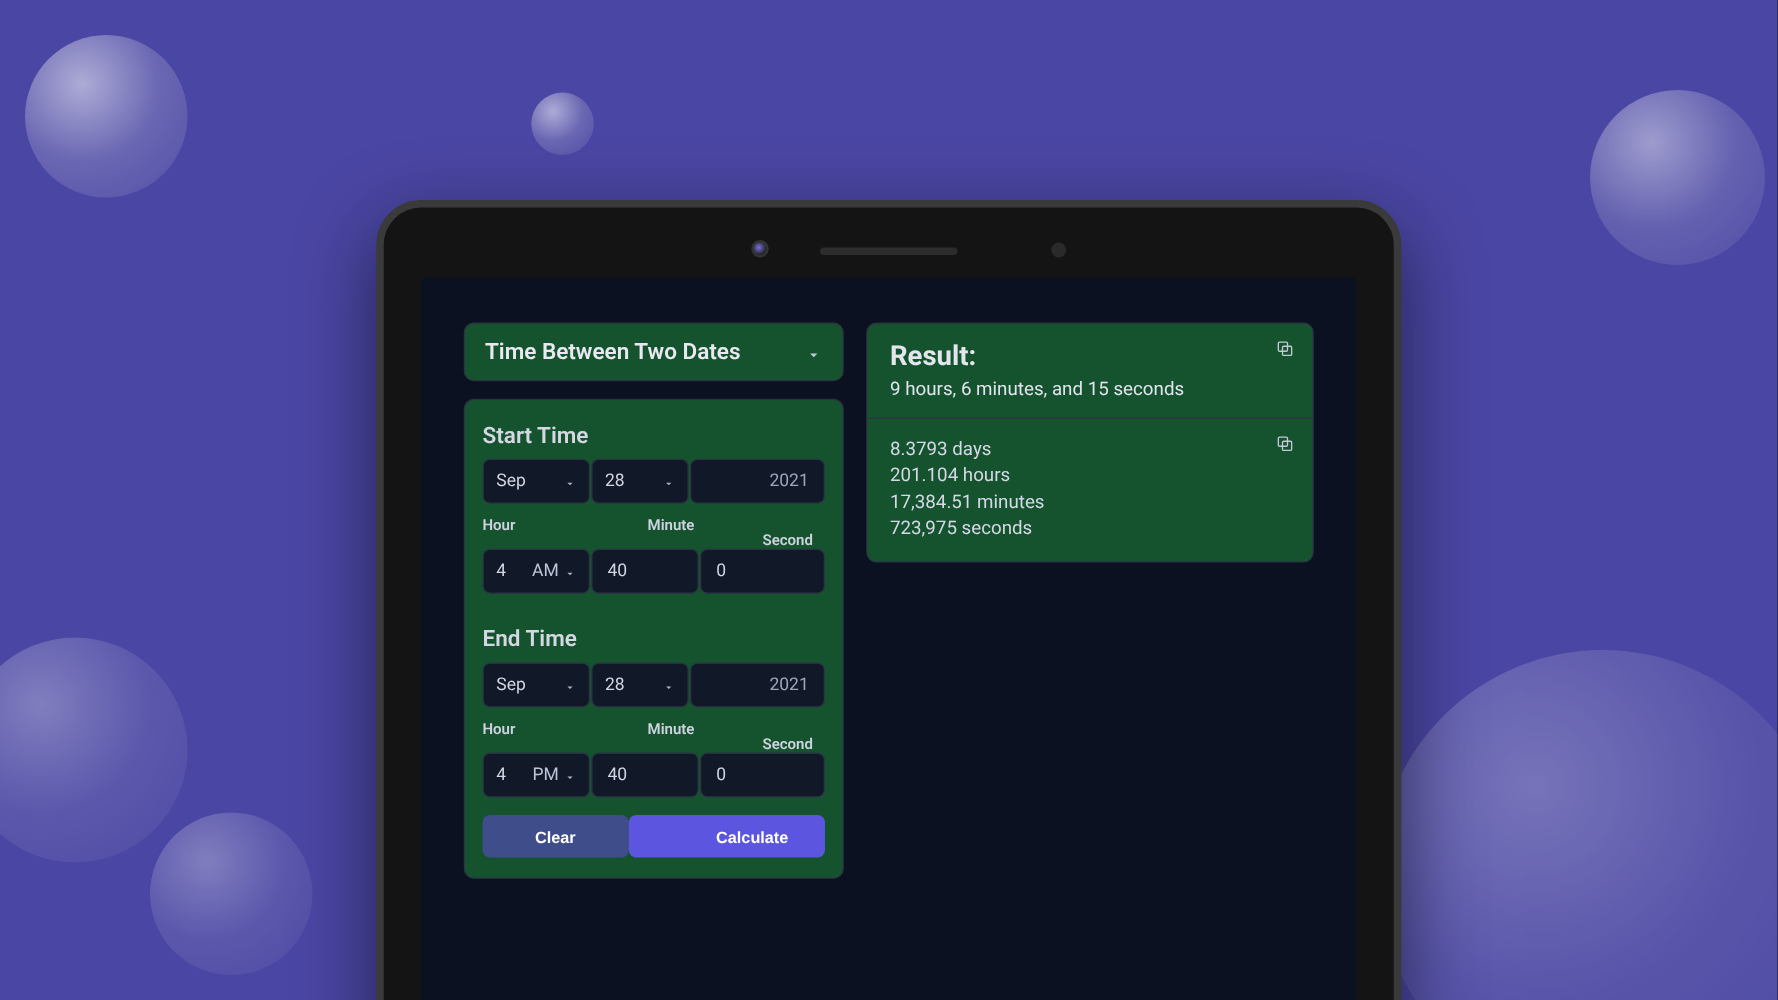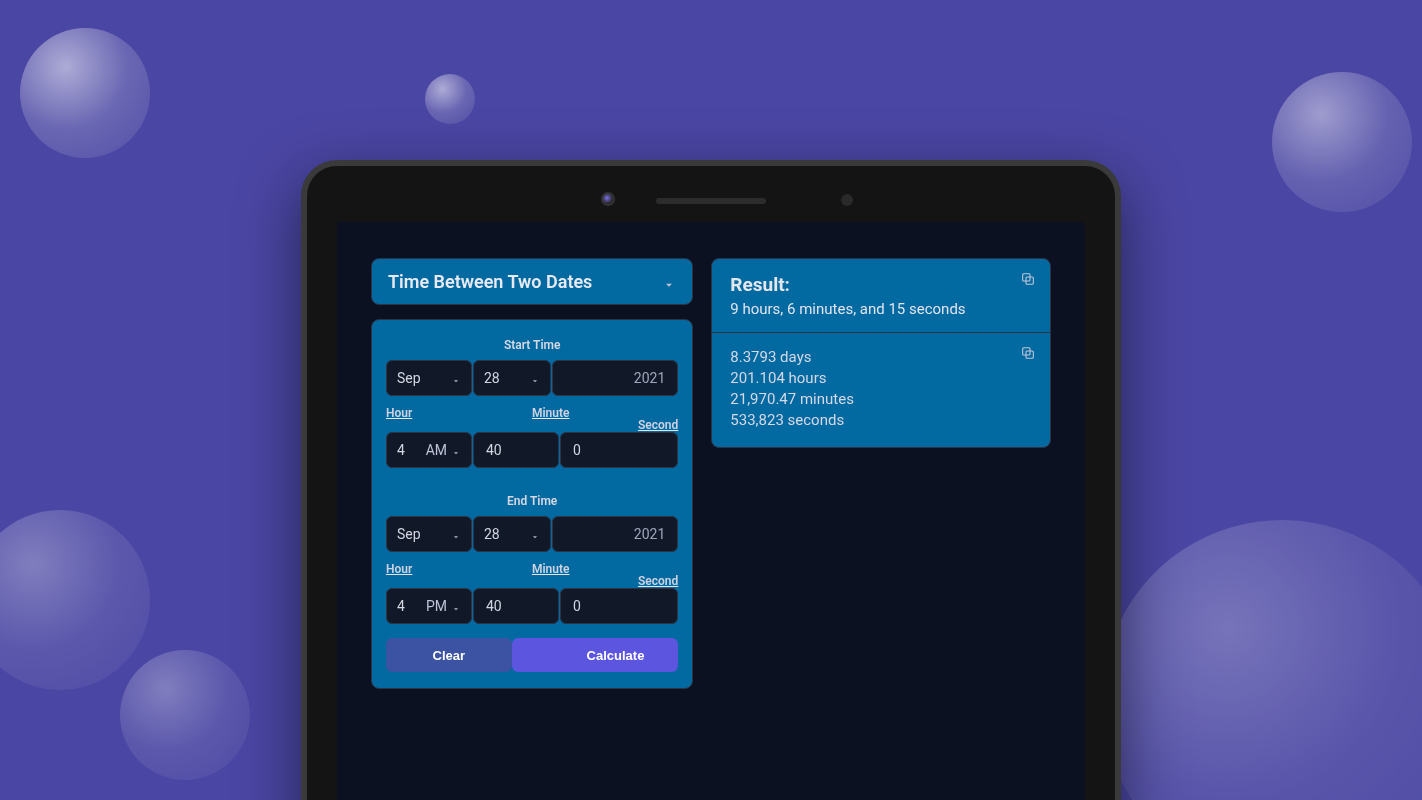--- a/index.html
+++ b/index.html
@@ -57,49 +57,49 @@
     padding: 36px 34px;
     display: flex; gap: 18px;
     color: #e4e6ee;
   }
   .left-col { flex: 0 0 304px; display:flex; flex-direction:column; gap:14px;}
   .right-col { flex: 1; }
 
   .panel {
     border: 1px solid #2c3345;
     border-radius: 8px;
-    background: #0369a1;
+    background: #14532d;
   }
 
   .dropdown {
     display:flex; align-items:center; justify-content:space-between;
     padding: 12px 16px;
     font-size: 18px; font-weight:600; color:#e9eaf1;
     cursor:pointer;
   }
   .chev { width:14px; height:14px; }
   .chev svg { width:100%; height:100%; fill:#c3c7d4; }
 
   .form-panel { padding: 18px 14px 16px 14px; }
-  .section-label { font-size: 12px; font-weight:600; color:#d5d8e3; margin-bottom:8px;text-align:center; }
+  .section-label { font-size: 18px; font-weight:600; color:#d5d8e3; margin-bottom:8px; }
   .row { display:flex; gap:1px; margin-bottom:10px; }
   .date-row .cell { display:flex; align-items:center; justify-content:center; }
   .cell {
     border:1px solid #2c3345; border-radius:6px;
     background:#111827; height:36px;
     font-size:14px; color:#d3d6e2;
     display:flex; align-items:center;
   }
   .cell.month { flex:0 0 86px; gap:6px; padding:0 10px; justify-content:space-between;}
   .cell.day   { flex:0 0 78px; gap:6px; padding:16px 10px; justify-content:space-between;}
   .cell.year  { flex:1; justify-content:flex-end; padding:0 12px; color:#9fa6bb;}
   .mini-chev { width:10px; height:10px; }
   .mini-chev svg { width:100%; height:100%; fill:#aeb3c6; }
 
-  .hms-labels { display:flex; gap:20px; margin-top:6px;text-decoration:underline; }
+  .hms-labels { display:flex; gap:6px; margin-top:6px; }
   .hms-labels span { font-size:12px; color:#cfd3e1; font-weight:600; }
   .hms-labels .lh { flex:0 0 86px; }
   .hms-labels .lm { flex:0 0 86px;margin-left:40px; }
   .hms-labels .ls { flex:1;margin-top:12px; }
   .hms-row .cell.hour   { flex:0 0 86px; padding:0 10px; gap:6px; }
   .hms-row .cell.minute { flex:0 0 86px; padding:0 12px; }
   .hms-row .cell.second { flex:1; padding:0 12px; }
   .ampm { margin-left:auto; display:flex; align-items:center; gap:4px; color:#bfc4d8;}
 
   .btn-row { display:flex; margin-top:14px;}
@@ -109,21 +109,21 @@
   }
   .btn.clear { background:#4a4ea3cc; }
   .btn.calc  { background:#5b55e0;padding-left:41px; }
 
   .result-panel { padding:0; }
   .result-top {
     padding:14px 18px 14px 18px;
     border-bottom:1px solid #2c3345;
     position:relative;
   }
-  .result-title { font-size:19px; font-weight:700; margin-bottom:4px; }
+  .result-title { font-size:22px; font-weight:700; margin-bottom:4px; }
   .result-main  { font-size:15px; color:#e2e4ef; }
   .copy-icon { position:absolute; right:14px; top:12px; width:16px; height:16px; cursor:pointer;}
   .copy-icon svg { width:100%; height:100%; fill:none; stroke:#c4c8d7; stroke-width:1.6;}
   .result-list { padding:14px 18px 16px 18px; position:relative; }
   .result-list .line { font-size:15px; color:#d5d8e6; line-height:1.4;}
   .result-list .copy-icon { top:12px; }
 
   .spacer-block { height:16px; }
 </style>
 </head>
@@ -255,22 +255,22 @@
           <span class="copy-icon">
             <svg viewBox="0 0 24 24">
                 <rect x="9" y="9" width="11" height="11" rx="1.5"></rect>
                 <rect x="4" y="4" width="11" height="11" rx="1.5"></rect>
               </svg>
           </span>
         </div>
         <div class="result-list">
           <div class="line">8.3793 days</div>
           <div class="line">201.104 hours</div>
-          <div class="line">21,970.47 minutes</div>
-          <div class="line">533,823 seconds</div>
+          <div class="line">17,384.51 minutes</div>
+          <div class="line">723,975 seconds</div>
           <span class="copy-icon">
             <svg viewBox="0 0 24 24">
                 <rect x="9" y="9" width="11" height="11" rx="1.5"></rect>
                 <rect x="4" y="4" width="11" height="11" rx="1.5"></rect>
               </svg>
           </span>
         </div>
       </div>
     </div>
 

